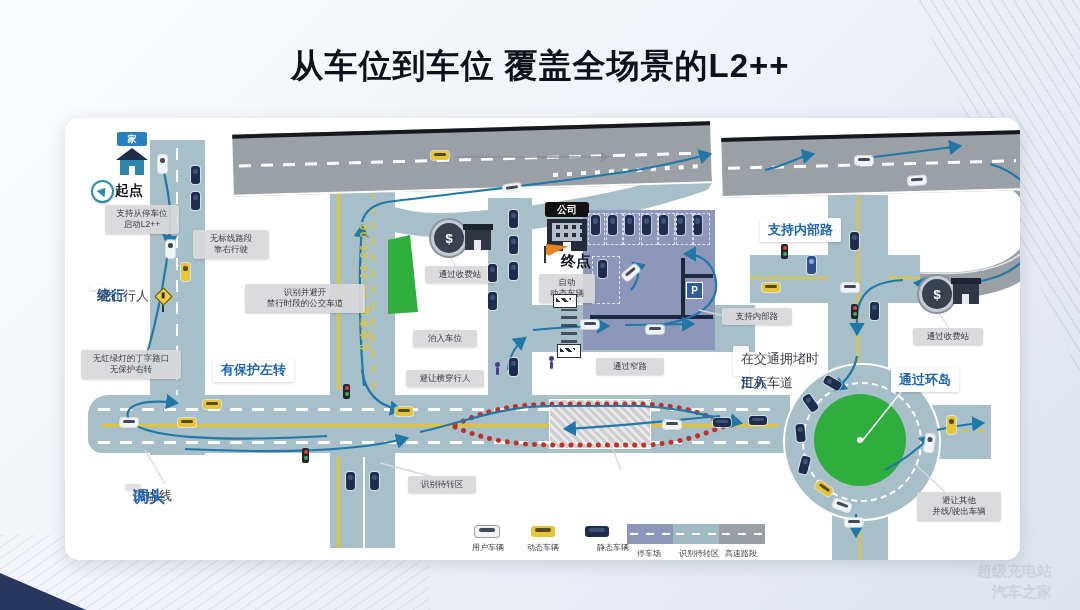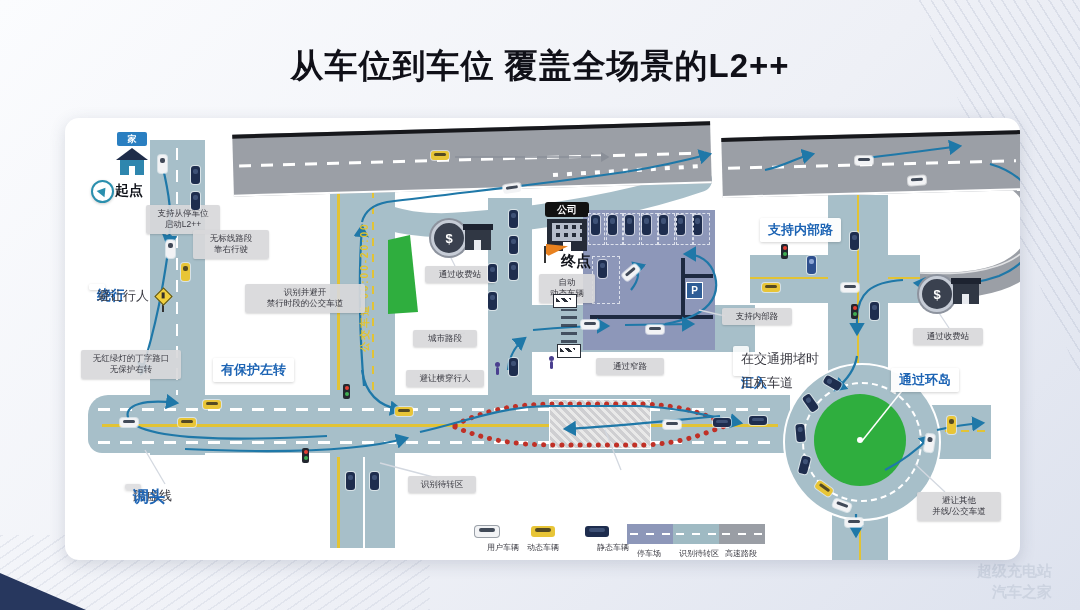--- a/index.html
+++ b/index.html
@@ -251,37 +251,37 @@
 
   <div class="psign" style="left:621px;top:164px;">P</div>
 
   <div class="pole" style="left:97px;top:182px;height:12px;"></div>
   <div class="pedsign" style="left:92px;top:172px;">
       <i></i>
     </div>
   <div class="person" style="left:430px;top:244px;"></div>
   <div class="person" style="left:484px;top:238px;"></div>
 
-  <div class="lbl-gray" style="left:40px;top:87px;width:62px;margin-left:41px;">支持从停车位
+  <div class="lbl-gray" style="left:40px;top:87px;width:62px;">支持从停车位
 启动L2++</div>
   <div class="lbl-gray" style="left:128px;top:112px;width:64px;">无标线路段
 靠右行驶</div>
   <div class="lbl-gray" style="left:16px;top:232px;width:88px;">无红绿灯的丁字路口
 无保护右转</div>
   <div class="lbl-gray" style="left:180px;top:166px;width:108px;">识别并避开
 禁行时段的公交车道</div>
   <div class="lbl-gray" style="left:360px;top:148px;width:58px;">通过收费站</div>
-  <div class="lbl-gray" style="left:348px;top:212px;width:52px;">城市路段</div>
+  <div class="lbl-gray" style="left:348px;top:212px;width:52px;">泊入车位</div>
   <div class="lbl-gray" style="left:341px;top:252px;width:66px;">避让横穿行人</div>
   <div class="lbl-gray" style="left:343px;top:358px;width:56px;">识别待转区</div>
   <div class="lbl-gray" style="left:531px;top:240px;width:56px;">通过窄路</div>
   <div class="lbl-gray" style="left:657px;top:190px;width:58px;">支持内部路</div>
   <div class="lbl-gray" style="left:848px;top:210px;width:58px;">通过收费站</div>
   <div class="lbl-gray" style="left:852px;top:374px;width:72px;">避让其他
-并线/公交车道</div>
+并线/驶出车辆</div>
 
   <div class="lbl-white" style="left:24px;top:166px;">
     <span class="big-blue" style="font-size:14px;">绕行</span>
     <span class="sm-dark">避让行人</span>
   </div>
   <div class="lbl-white big-blue" style="left:148px;top:240px;">有保护左转</div>
   <div class="lbl-white" style="left:60px;top:366px;background:rgba(222,222,224,.95);">
     <span class="sm-dark">跨虚线</span>
     <span class="big-blue" style="font-size:16px;">调头</span>
   </div>
@@ -291,21 +291,21 @@
     <span class="sm-dark">在交通拥堵时</span>
       <br>
     <span class="big-blue">汇入</span>
       <span class="sm-dark">目标车道</span>
   </div>
 
   <div style="left:400px;top:404px;width:330px;height:36px;">
     <div class="car" style="left:10px;top:4px;width:24px;height:11px;background:#f2f3f5;box-shadow:0 0 0 1px #9aa0a8;">
         <span class="win" style="background:#222c3c;"></span>
       </div>
-    <div class="leg-lbl" style="left:22px;top:20px;">用户车辆</div>
+    <div class="leg-lbl" style="left:7px;top:20px;">用户车辆</div>
     <div class="car" style="left:66px;top:4px;width:24px;height:11px;background:#e8c537;">
         <span class="win" style="background:#3a3420;"></span>
       </div>
     <div class="leg-lbl" style="left:62px;top:20px;">动态车辆</div>
     <div class="car" style="left:120px;top:4px;width:24px;height:11px;background:#1e2d4e;">
         <span class="win" style="background:#44587e;"></span>
       </div>
     <div class="leg-lbl" style="left:116px;top:20px;padding-left:16px;">静态车辆</div>
     <div class="leg-seg" style="left:162px;top:2px;width:46px;background:#8d97b9;">
         <i></i>

